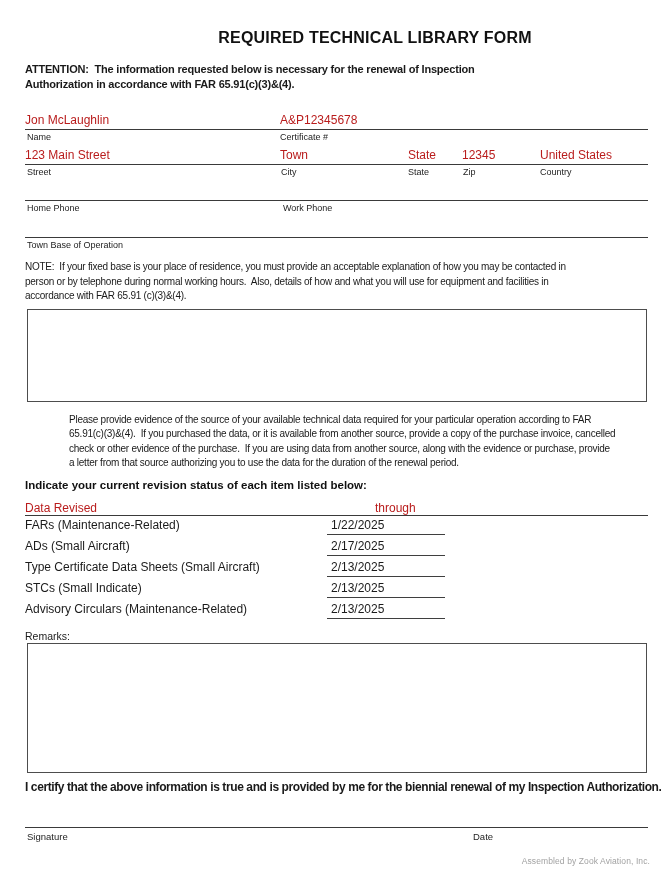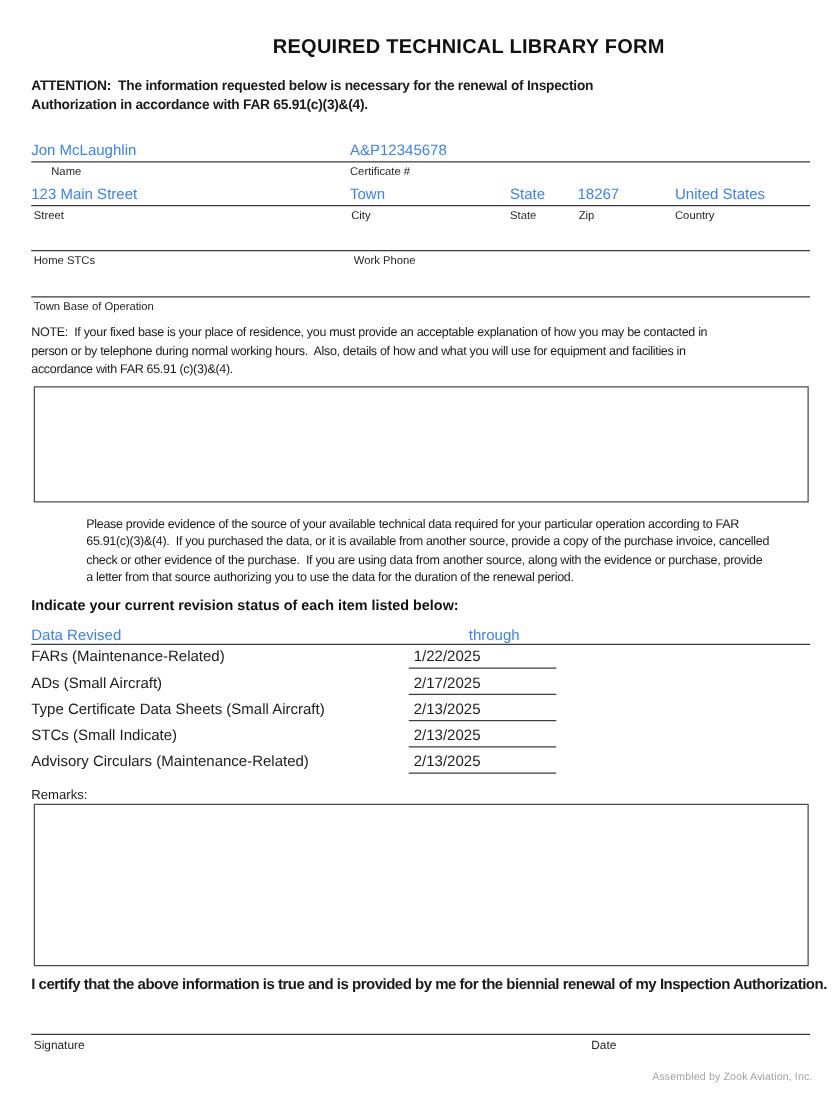--- a/index.html
+++ b/index.html
@@ -12,21 +12,21 @@
     font-size:16px; font-weight:bold; letter-spacing:.2px; color:#111;margin-left:40px;
   }
   .para { position:absolute; left:25px; white-space:pre; font-size:10px; letter-spacing:-.25px; line-height:14.6px; color:#1a1a1a; }
   .attention { top:62px; font-size:11px; font-weight:bold; letter-spacing:-.2px; line-height:15px; }
   .note { top:260px; }
   .evidence { top:413px; line-height:14.3px;margin-left:44px; }
   .certify { top:780px; font-size:12px; font-weight:bold; letter-spacing:-.4px; white-space:nowrap; }
 
   .line { position:absolute; left:25px; width:623px; border-top:1.5px solid #3a3a3a; }
   .thinline { border-top-width:1.2px; }
-  .val { position:absolute; font-size:12px; color:#3b82f6; white-space:nowrap; }
+  .val { position:absolute; font-size:12px; color:#b91c1c; white-space:nowrap; }
   .lbl { position:absolute; font-size:9px; color:#242424; white-space:nowrap; }
 
   .bigbox { position:absolute; left:27px; width:618px; border:1.5px solid #4d4d4d; background:#fff; }
   .box1 { top:309px; height:91px; }
   .remarksbox { top:643px; height:128px; }
 
   .heading { position:absolute; left:25px; top:479px; font-size:11.5px; font-weight:bold; color:#111; }
   .rev-label { position:absolute; left:25px; font-size:12px; white-space:nowrap; }
   .rev-date {
     position:absolute; left:327px; width:118px; height:16px;
@@ -46,39 +46,39 @@
 <div class="page">
 
   <div class="title">REQUIRED TECHNICAL LIBRARY FORM</div>
 
   <div class="para attention">ATTENTION:  The information requested below is necessary for the renewal of Inspection
 Authorization in accordance with FAR 65.91(c)(3)&amp;(4).</div>
 
   <span class="val" style="left:25px; top:113px;">Jon McLaughlin</span>
   <span class="val" style="left:280px; top:113px;">A&amp;P12345678</span>
   <div class="line" style="top:129px;"></div>
-  <span class="lbl" style="left:41px; top:132px;text-align:right;">Name</span>
+  <span class="lbl" style="left:27px; top:132px;text-align:right;">Name</span>
   <span class="lbl" style="left:280px; top:132px;">Certificate #</span>
 
   <span class="val" style="left:25px; top:148px;">123 Main Street</span>
   <span class="val" style="left:280px; top:148px;">Town</span>
   <span class="val" style="left:408px; top:148px;">State</span>
-  <span class="val" style="left:462px; top:148px;">18267</span>
+  <span class="val" style="left:462px; top:148px;">12345</span>
   <span class="val" style="left:540px; top:148px;">United States</span>
   <div class="line" style="top:164px;"></div>
   <span class="lbl" style="left:27px; top:167px;">Street</span>
   <span class="lbl" style="left:281px; top:167px;">City</span>
   <span class="lbl" style="left:408px; top:167px;">State</span>
   <span class="lbl" style="left:463px; top:167px;">Zip</span>
   <span class="lbl" style="left:540px; top:167px;">Country</span>
 
   <span class="hotspot" style="left:25px; top:184px; width:250px; height:16px;"></span>
   <span class="hotspot" style="left:283px; top:184px; width:360px; height:16px;"></span>
   <div class="line thinline" style="top:200px;"></div>
-  <span class="lbl" style="left:27px; top:203px;">Home STCs</span>
+  <span class="lbl" style="left:27px; top:203px;">Home Phone</span>
   <span class="lbl" style="left:283px; top:203px;">Work Phone</span>
 
   <span class="hotspot" style="left:25px; top:221px; width:620px; height:16px;"></span>
   <div class="line thinline" style="top:237px;"></div>
   <span class="lbl" style="left:27px; top:240px;">Town Base of Operation</span>
 
   <div class="para note">NOTE:  If your fixed base is your place of residence, you must provide an acceptable explanation of how you may be contacted in
 person or by telephone during normal working hours.  Also, details of how and what you will use for equipment and facilities in
 accordance with FAR 65.91 (c)(3)&amp;(4).</div>
 

